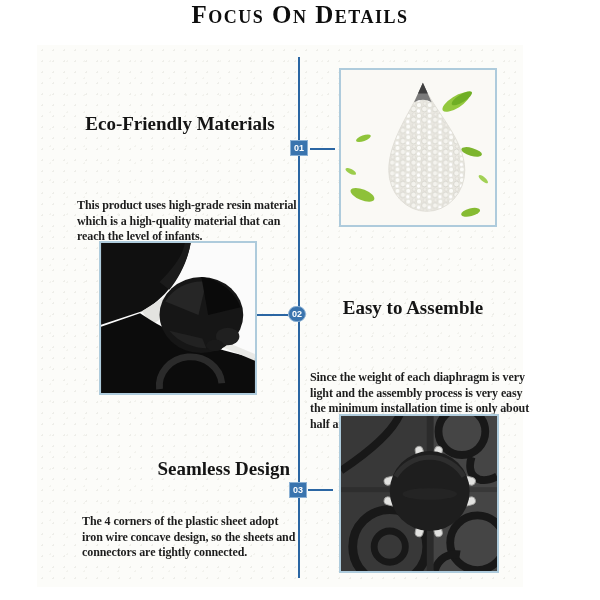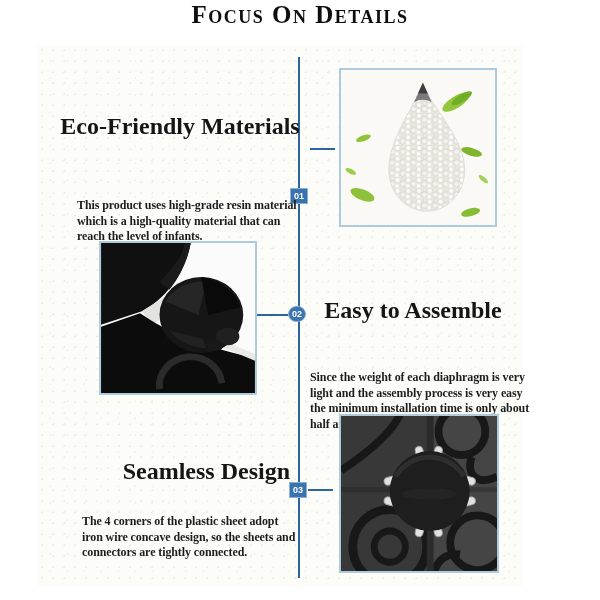--- a/index.html
+++ b/index.html
@@ -25,24 +25,24 @@
   .hline { position:absolute; height:2px; background:#2b66a3; }
   .hline1 { left:310px; top:148px; width:25px; }
   .hline2 { left:257px; top:314px; width:31px; }
   .hline3 { left:308px; top:489px; width:25px; }
   .badge {
     position:absolute; width:18px; height:16px; box-sizing:border-box;
     background:#3a74ae; border:1px solid #8cb1d4; color:#ffffff;
     font-family:"Liberation Sans", sans-serif; font-size:9px; font-weight:bold;
     display:flex; align-items:center; justify-content:center;
   }
-  .badge1 { left:290px; top:140px;margin-top:48px; }
+  .badge1 { left:290px; top:140px; }
   .badge2 { left:288px; top:306px;border-radius:8px; }
   .badge3 { left:289px; top:482px;text-align:center; }
-  .heading { position:absolute; font-size:24px; font-weight:bold; color:#151515; text-align:center; }
+  .heading { position:absolute; font-size:19px; font-weight:bold; color:#151515; text-align:center; }
   .h1 { left:60px;  top:113px; width:240px; }
   .h2 { left:315px; top:269px; width:196px;margin-top:28px; }
   .h3 { left:90px;  top:458px; width:200px;text-align:right; }
   .body-text {
     position:absolute; font-size:12px; font-weight:bold; color:#1d1d1d;
     line-height:1.3; letter-spacing:-0.1px;margin-top:36px;
   }
   .b1 { left:77px;  top:162px; width:232px; }
   .b2 { left:310px; top:334px; width:224px; }
   .b3 { left:82px;  top:478px; width:216px; text-align:left; }

